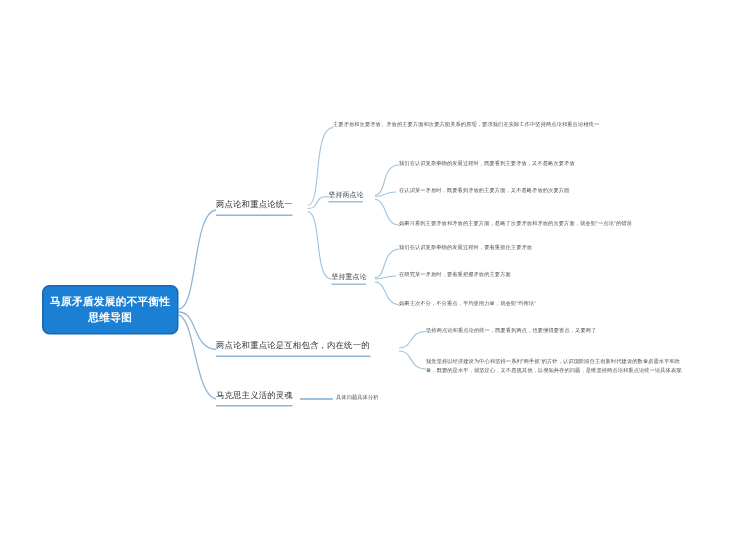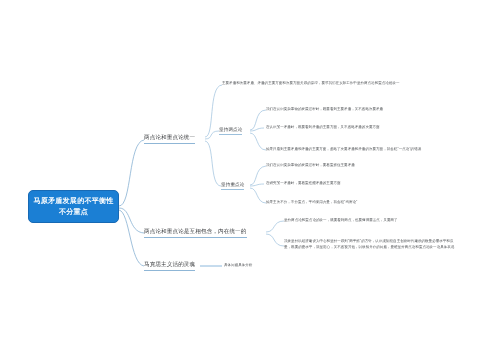--- a/index.html
+++ b/index.html
@@ -115,21 +115,21 @@
 
       <path d="M266,232 C276,232 272,221 284,221"></path>
       <path d="M266,234 C276,234 272,246 284,246"></path>
 
       <path d="M200,266 L222,266" stroke="#7fb0d8" stroke-width="0.9"></path>
     </g>
   </svg>
 
   <div class="node root">
     <span>马原矛盾发展的不平衡性</span>
-    <span>不分重点</span>
+    <span>思维导图</span>
   </div>
 
   <div class="node l1" style="left:144px; top:133px;">两点论和重点论统一</div>
 
   <div class="node l3" style="left:222px; top:81px;">主要矛盾和次要矛盾、矛盾的主要方面和次要方面关系的原理，要求我们在实际工作中坚持两点论和重点论相统一</div>
 
   <div class="node l2" style="left:219px; top:126px;">坚持两点论</div>
 
   <div class="node l3" style="left:266px; top:107px;">我们在认识复杂事物的发展过程时，既要看到主要矛盾，又不忽略次要矛盾</div>
   <div class="node l3" style="left:266px; top:125px;">在认识某一矛盾时，既要看到矛盾的主要方面，又不忽略矛盾的次要方面</div>

